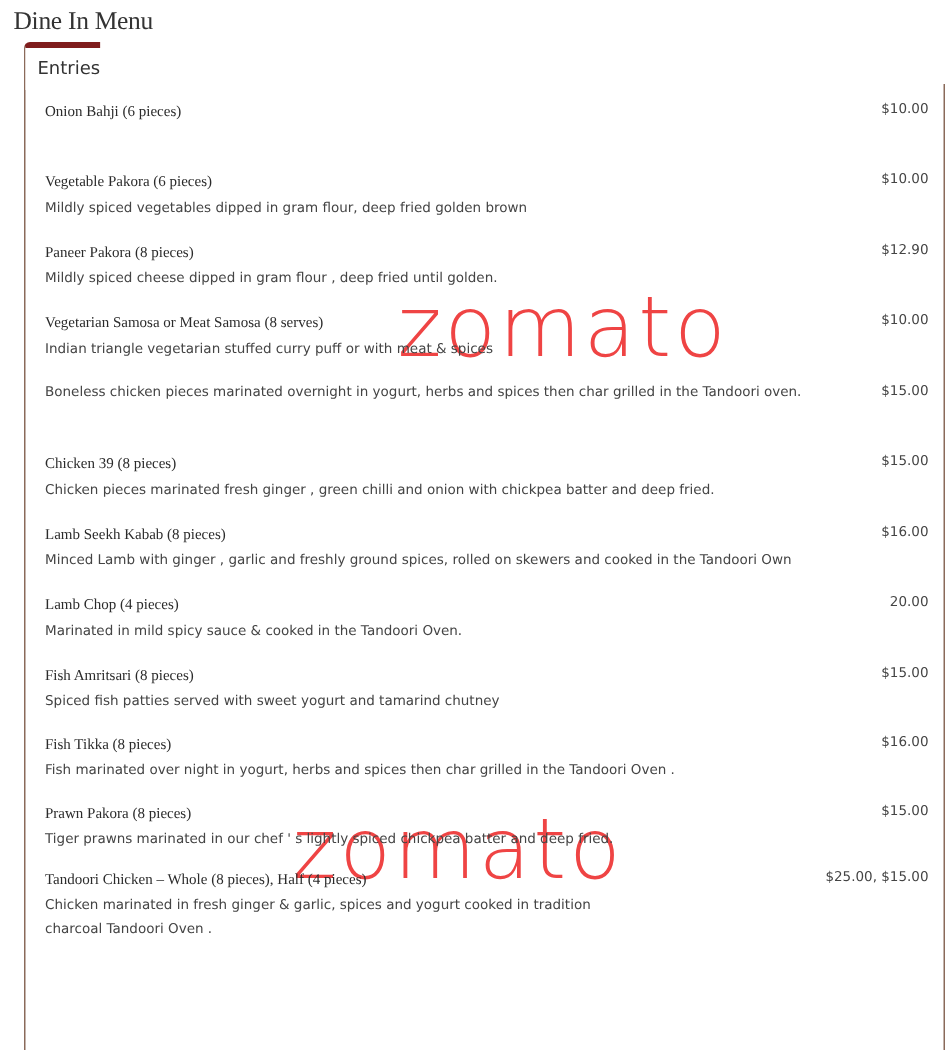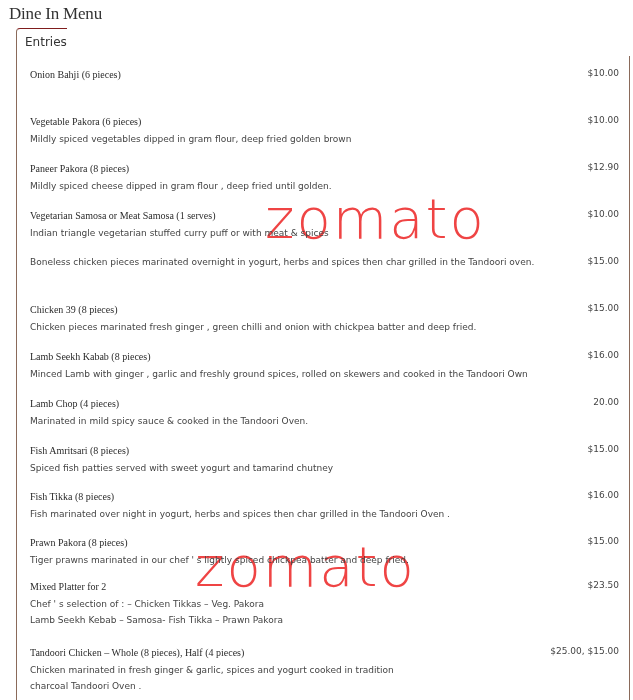--- a/index.html
+++ b/index.html
@@ -25,21 +25,21 @@
     letter-spacing: -0.2px;
     white-space: nowrap;
   }
   .tab {
     position: absolute;
     left: 16px;
     top: 28px;
     width: 50px;
     height: 28px;
     border-left: 1px solid #8a6a5a;
-    border-top: 1px solid #7f1d1d;
+    border-top: 4px solid #7f1d1d;
     border-top-left-radius: 4px;
     background: #ffffff;
     z-index: 2;
   }
   .tab-label {
     position: absolute;
     left: 8px;
     top: 6px;
     font-family: "DejaVu Sans", sans-serif;
     font-size: 12px;
@@ -131,21 +131,21 @@
     <div class="item-price">$10.00</div>
   </div>
 
   <div class="menu-item" style="height:47px;">
     <div class="item-name">Paneer Pakora (8 pieces)</div>
     <div class="item-desc">Mildly spiced cheese dipped in gram flour , deep fried until golden.</div>
     <div class="item-price">$12.90</div>
   </div>
 
   <div class="menu-item" style="height:47px;">
-    <div class="item-name">Vegetarian Samosa or Meat Samosa (1 serves)</div>
+    <div class="item-name">Vegetarian Samosa or Meat Samosa (8 serves)</div>
     <div class="item-desc">Indian triangle vegetarian stuffed curry puff or with meat &amp; spices</div>
     <div class="item-price">$10.00</div>
   </div>
 
   <div class="menu-item" style="height:47px;">
     <div class="item-desc">Boneless chicken pieces marinated overnight in yogurt, herbs and spices then char grilled in the Tandoori oven.</div>
     <div class="item-price">$15.00</div>
   </div>
 
   <div class="menu-item" style="height:47px;">
@@ -177,26 +177,20 @@
     <div class="item-desc">Fish marinated over night in yogurt, herbs and spices then char grilled in the Tandoori Oven .</div>
     <div class="item-price">$16.00</div>
   </div>
 
   <div class="menu-item" style="height:44px;">
     <div class="item-name">Prawn Pakora (8 pieces)</div>
     <div class="item-desc">Tiger prawns marinated in our chef ' s lightly spiced chickpea batter and deep fried.</div>
     <div class="item-price">$15.00</div>
   </div>
 
-  <div class="menu-item" style="height:66px;">
-    <div class="item-name">Mixed Platter for 2</div>
-    <div class="item-desc">Chef ' s selection of : – Chicken Tikkas – Veg. Pakora</div>
-    <div class="item-desc">Lamb Seekh Kebab – Samosa- Fish Tikka – Prawn Pakora</div>
-    <div class="item-price">$23.50</div>
-  </div>
 
   <div class="menu-item" style="height:60px;">
     <div class="item-name">Tandoori Chicken – Whole (8 pieces), Half (4 pieces)</div>
     <div class="item-desc">Chicken marinated in fresh ginger &amp; garlic, spices and yogurt cooked in tradition</div>
     <div class="item-desc">charcoal Tandoori Oven .</div>
     <div class="item-price">$25.00, $15.00</div>
   </div>
 
 </div>
 

